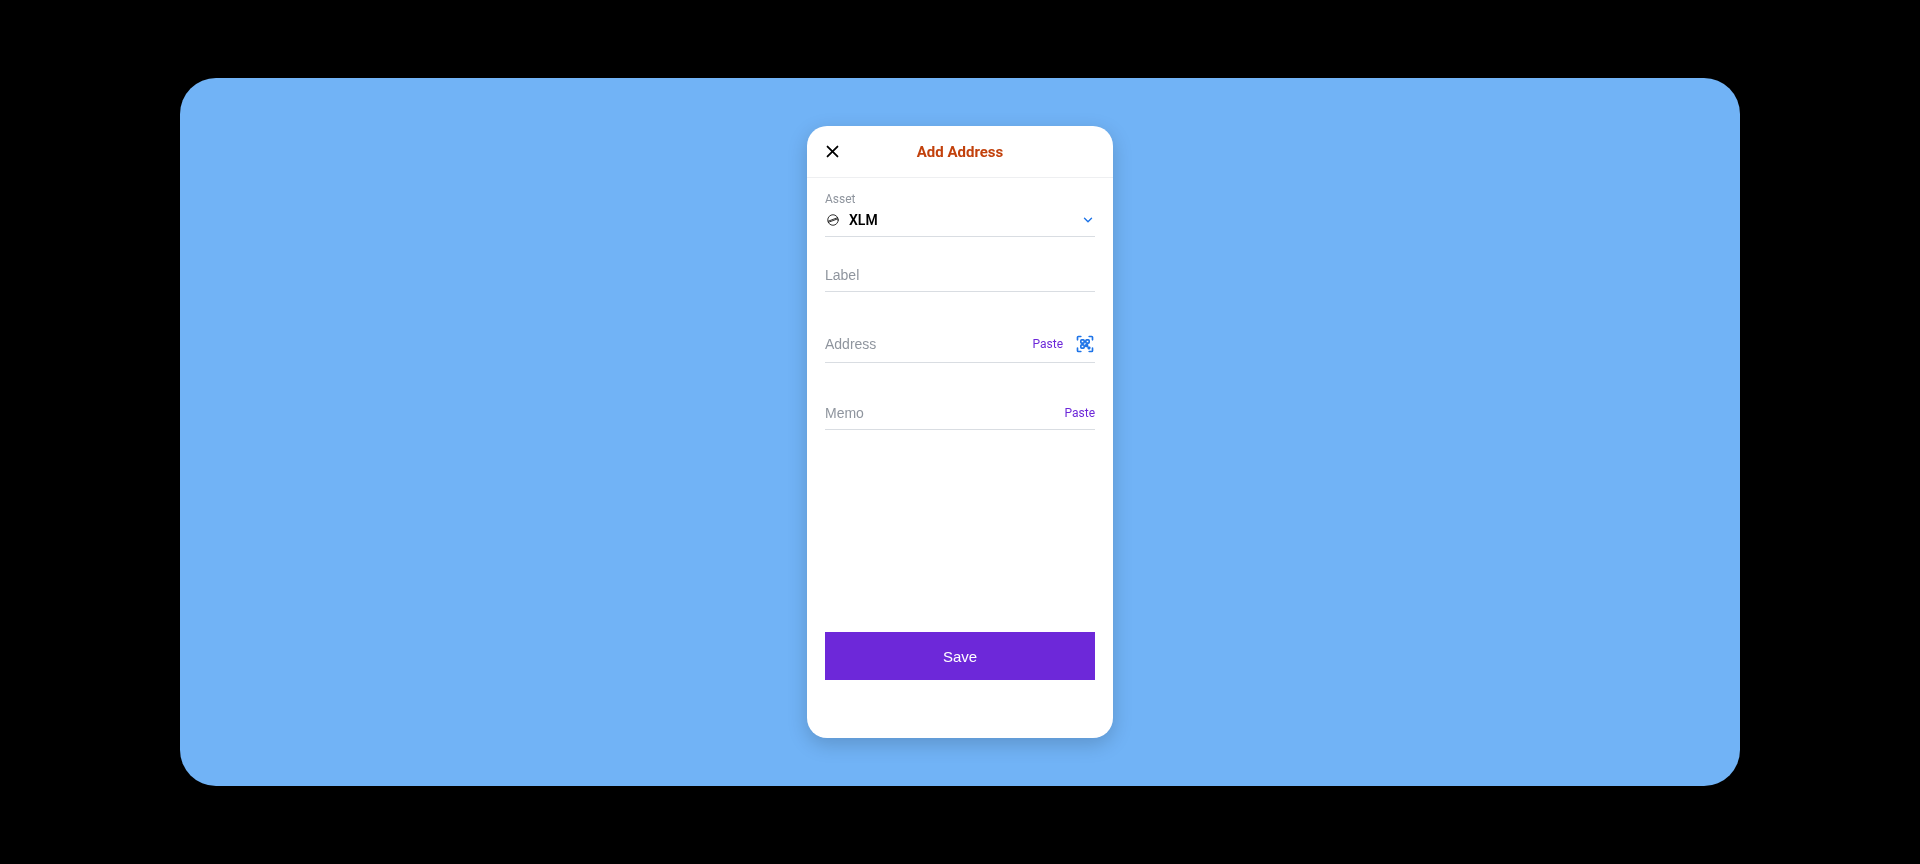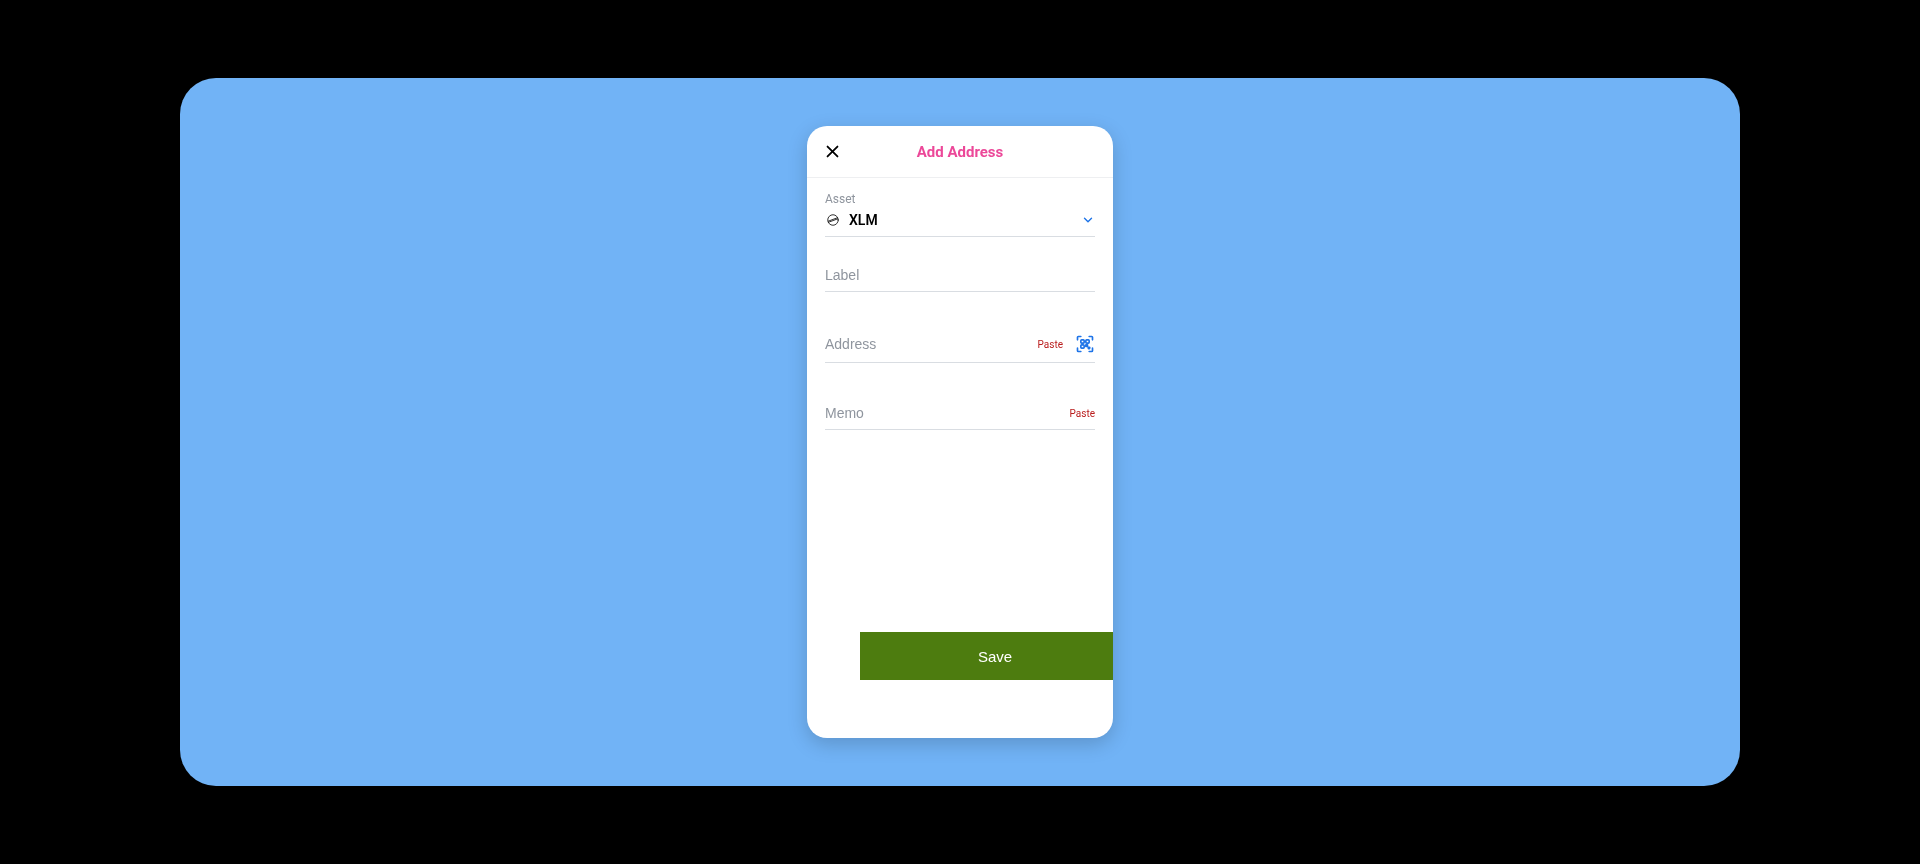--- a/index.html
+++ b/index.html
@@ -48,21 +48,21 @@
       justify-content: center;
       cursor: pointer;
       color: #000;
     }
     .title {
       position: absolute;
       left: 0; right: 0;
       text-align: center;
       font-size: 15px;
       font-weight: 700;
-      color: #ec4899;
+      color: #c2410c;
       pointer-events: none;
     }
     .content {
       flex: 1;
       padding: 14px 18px 0 18px;
       display: flex;
       flex-direction: column;
     }
     .field-group { margin-bottom: 42px; }
     .field-group.asset-group { margin-bottom: 30px; }
@@ -100,49 +100,48 @@
       border: none;
       outline: none;
       font-size: 14px;
       color: #a16207;
       flex: 1;
       min-width: 0;
       background: transparent;
     }
     .text-input::placeholder { color: #8f959e; }
     .paste-btn {
-      font-size: 10px;
-      color: #b91c1c;
+      font-size: 12px;
+      color: #6d28d9;
       cursor: pointer;
       white-space: nowrap;
     }
     .qr-btn {
       color: #1e74e8;
       cursor: pointer;
       display: flex; align-items: center;
     }
     .right-actions { display: flex; align-items: center; gap: 12px; }
     .footer {
       margin-top: auto;
       padding: 0 0 58px 0;
     }
     .save-btn {
       width: 100%;
       height: 48px;
       border-radius: 0;
-      background: #4d7c0f;
+      background: #6d28d9;
       color: #ffffff;
       font-size: 15px;
       font-weight: 500;
       border: none;
       cursor: pointer;
       display: flex;
       align-items: center;
       justify-content: center;
-      margin-left: 35px;
     }
   </style>
 </head>
 <body>
 
 <div class="backdrop">
   <div class="phone">
 
     <div class="header">
       <div class="close-btn">

